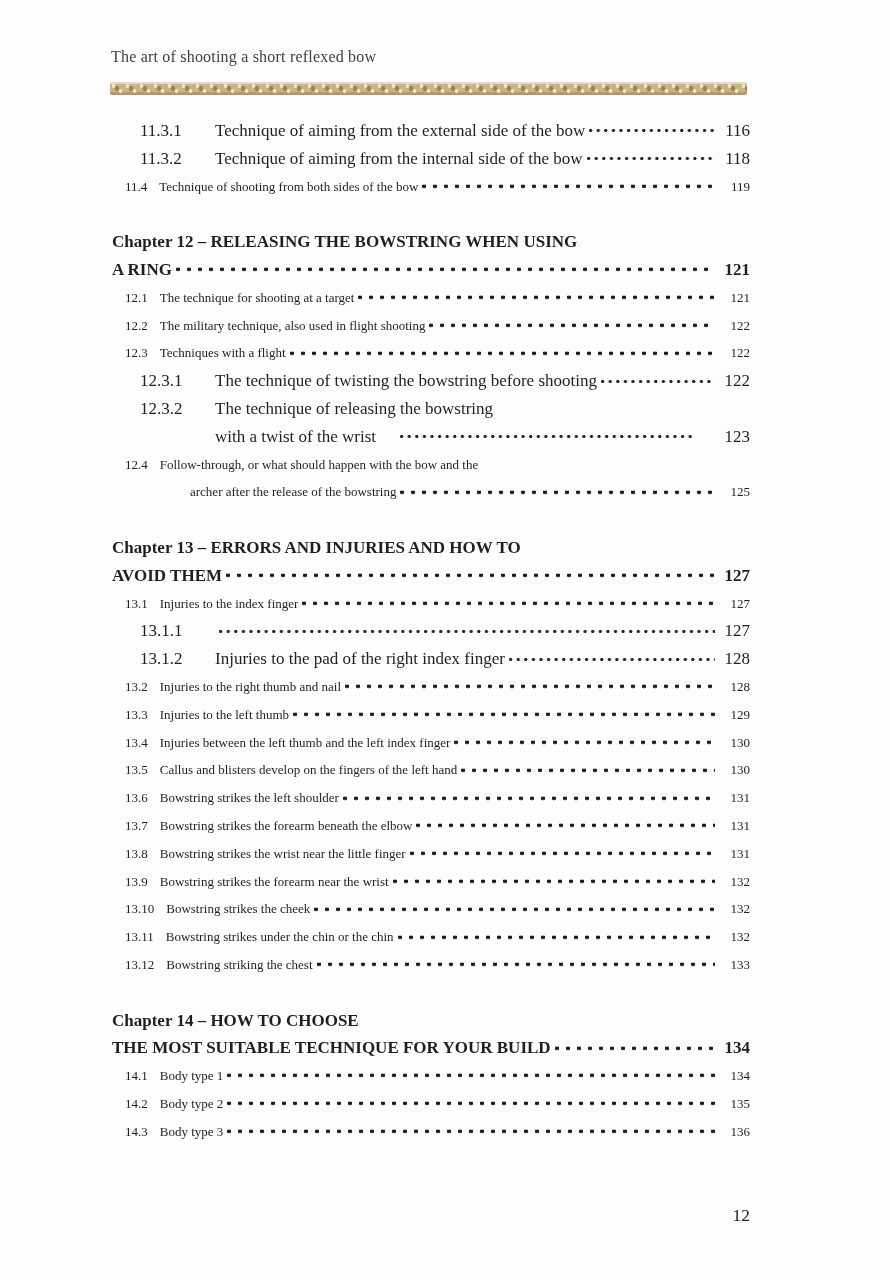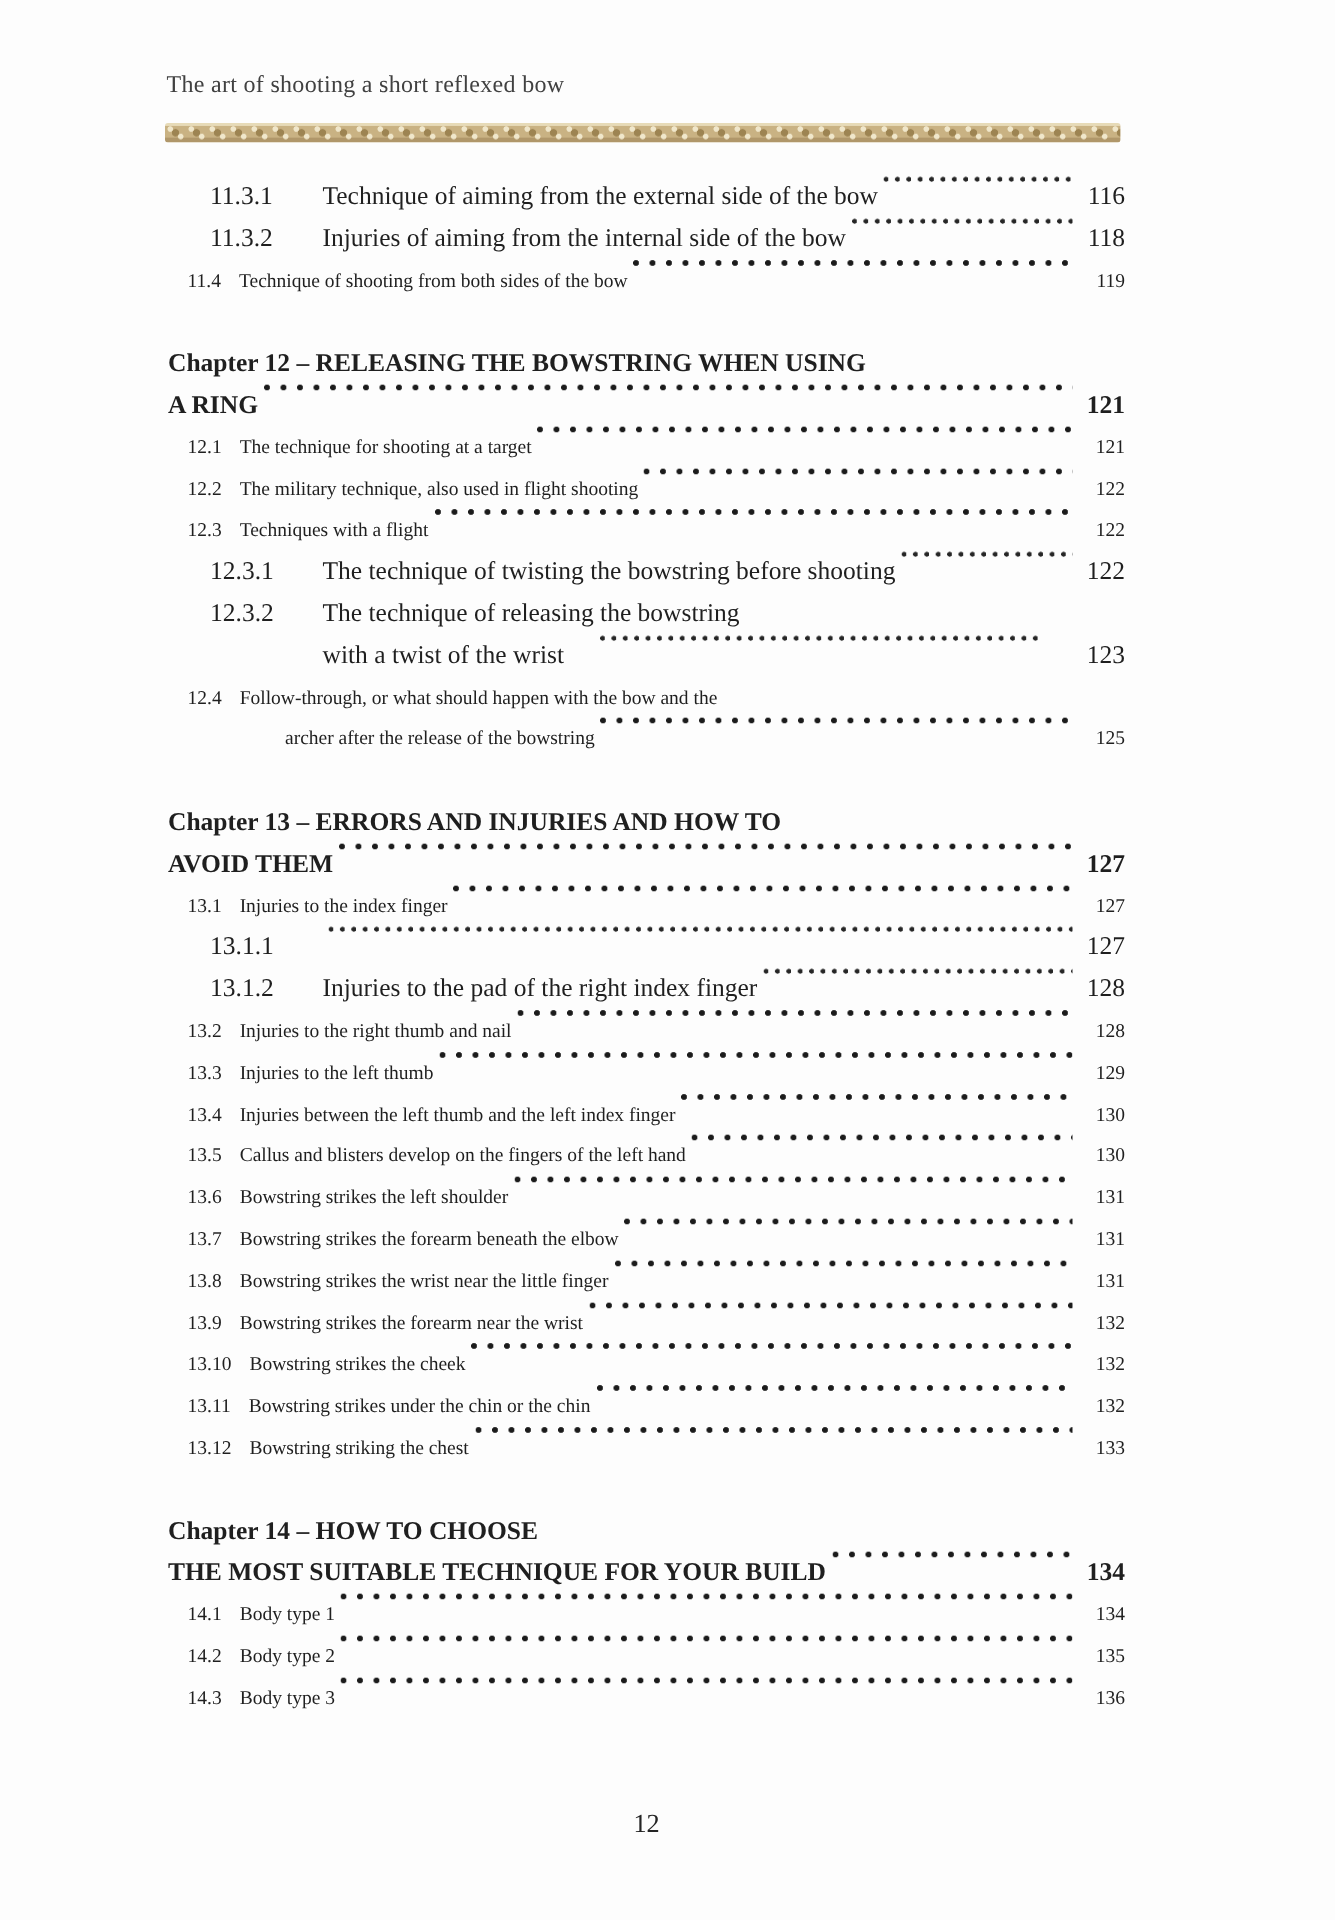--- a/index.html
+++ b/index.html
@@ -30,21 +30,21 @@
     background-repeat: repeat-x;
     border-radius: 2px;
   }
 
   .toc {
     position: absolute; left: 112px; top: 117px;
     width: 638px;
   }
 
   .toc-row {
-    display: flex; align-items: flex-start;
+    display: flex; align-items: center;
     line-height: 27.8px; white-space: nowrap;
   }
   .toc-row.chapter { font-weight: bold; font-size: 17px; }
   .toc-row.chapter-start { margin-top: 27.8px; }
   .toc-row.main { font-weight: normal; font-size: 13px; }
   .toc-row.sub { font-weight: normal; font-size: 17px; }
 
   .main > .num { margin-left: 13px; margin-right: 12px; }
   .sub  > .num { margin-left: 28px; width: 75px; flex: 0 0 auto; }
   .main.cont { padding-left: 78px; }
@@ -62,41 +62,41 @@
   .main .dots, .chapter .dots {
     background-image: radial-gradient(circle at 2px 2.6px, #1b1b1b 1.8px, rgba(0,0,0,0) 2.2px);
     background-size: 11px 5.2px;
   }
 
   .pg { text-align: right; margin-left: 2px; min-width: 30px; }
   .sub .pg { font-weight: normal; }
 
   .folio {
     position: absolute; left: 112px; top: 1202px; width: 638px;
-    text-align: center; font-size: 17.5px; line-height: 27.8px; color: #242424;
+    text-align: right; font-size: 17.5px; line-height: 27.8px; color: #242424;
   }
 </style>
 </head>
 <body>
 
 <div class="page">
   <div class="running-header">The art of shooting a short reflexed bow</div>
 
   <div class="ornament"></div>
 
   <div class="toc">
       <div class="toc-row sub">
         <span class="num">11.3.1</span>
         <span class="title">Technique of aiming from the external side of the bow</span>
         <span class="dots"></span>
         <span class="pg">116</span>
       </div>
       <div class="toc-row sub">
         <span class="num">11.3.2</span>
-        <span class="title">Injuries of aiming from the internal side of the bow</span>
+        <span class="title">Technique of aiming from the internal side of the bow</span>
         <span class="dots"></span>
         <span class="pg">118</span>
       </div>
       <div class="toc-row main">
         <span class="num">11.4</span>
         <span class="title">Technique of shooting from both sides of the bow</span>
         <span class="dots"></span>
         <span class="pg">119</span>
       </div>
       <div class="toc-row chapter chapter-start">

